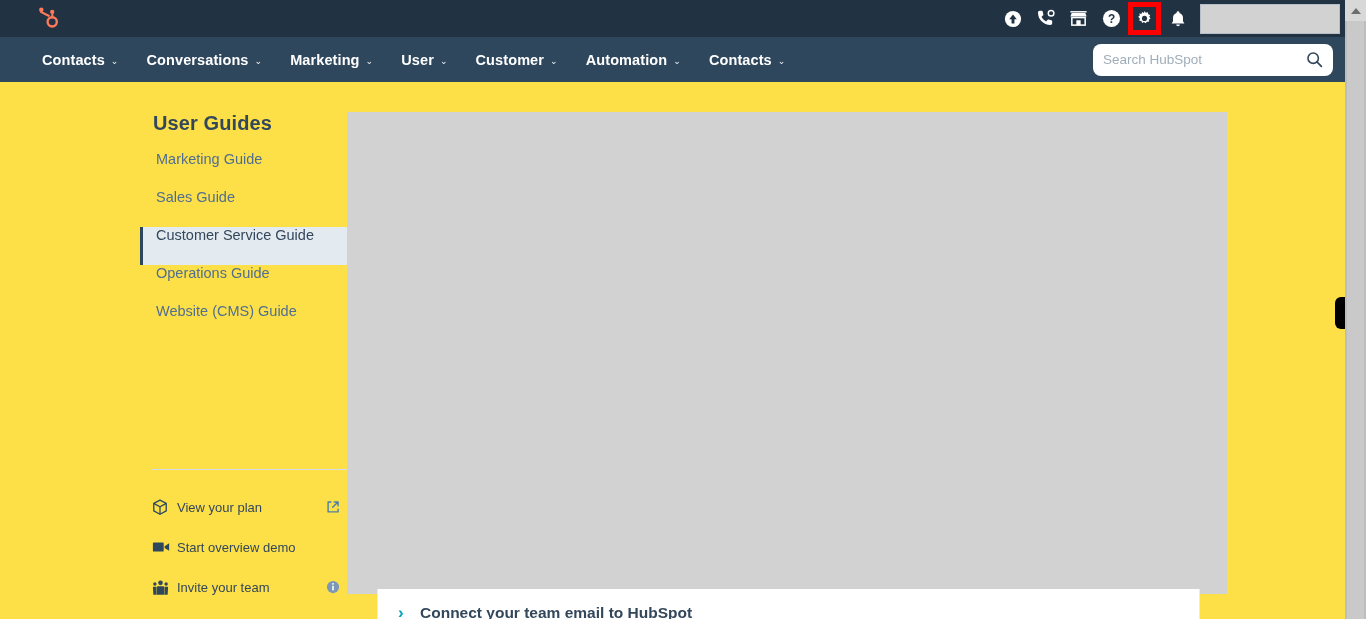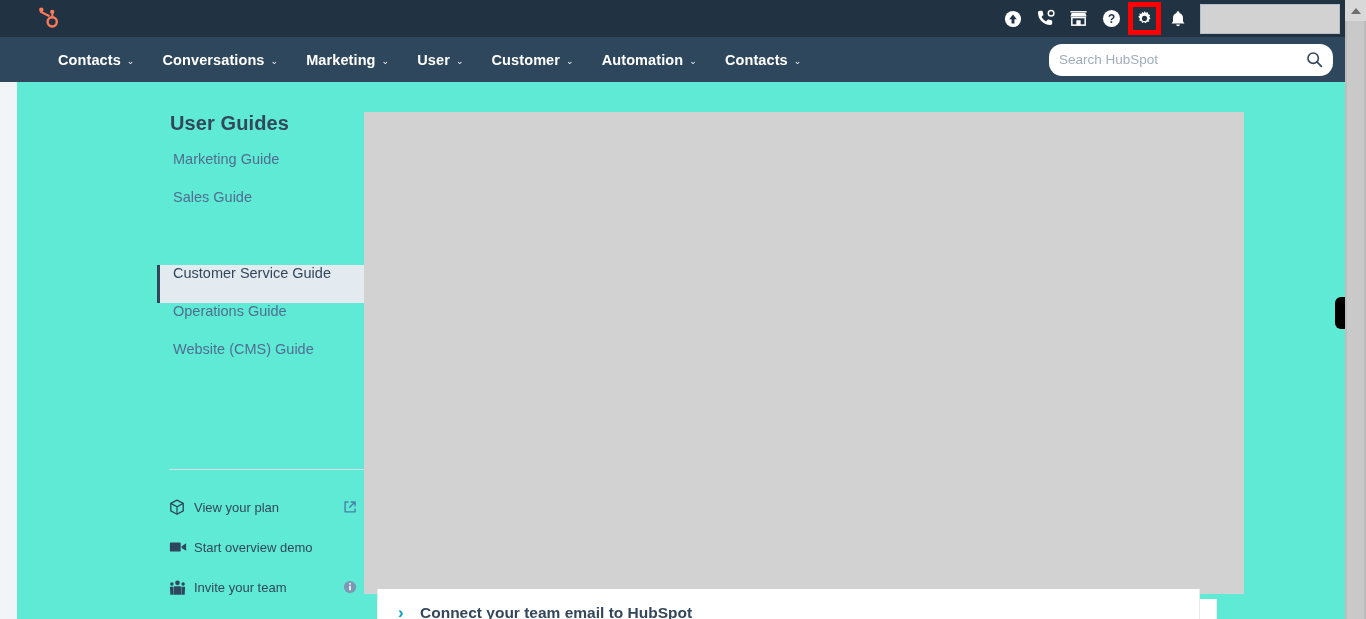--- a/index.html
+++ b/index.html
@@ -93,21 +93,20 @@
     background: #2e475d;
     display: flex;
     align-items: center;
   }
 
   .nav-items {
     display: flex;
     align-items: center;
     padding-left: 28px;
     gap: 0px;
-    margin-left: 16px;
   }
 
   .nav-item {
     color: #ffffff;
     font-size: 14.5px;
     font-weight: bold;
     padding: 0 14px;
     height: 45px;
     display: flex;
     align-items: center;
@@ -123,47 +122,47 @@
     transform: translateY(1px);
   }
 
   .nav-spacer { flex: 1; }
 
   .search-wrap {
     position: relative;
     margin-right: 12px;
   }
   .search-box {
-    width: 284px;
+    width: 240px;
     height: 32px;
     background: #ffffff;
-    border-radius: 13px;
+    border-radius: 8px;
     display: flex;
     align-items: center;
     padding: 0 10px;
   }
   .search-input {
     border: none;
     outline: none;
     flex: 1;
     font-family: "Liberation Sans", sans-serif;
     font-size: 13.5px;
     color: #33475b;
     background: transparent;
   }
   .search-input::placeholder { color: #a0adba; }
   .search-icon { color: #33475b; display: flex; align-items: center; }
 
   
   .page {
     position: absolute;
-    top: 82px; left: 17px;
+    top: 82px; left: 0;
     width: 1345px;
     height: 537px;
-    background: #5eead4;
+    background: #fde047;
   }
 
   
   .sidebar {
     position: absolute;
     top: 0; left: 140px;
     width: 207px;
     height: 537px;
   }
 
@@ -183,21 +182,20 @@
     align-items: flex-start;
     padding-left: 13px;
     font-size: 14.5px;
     color: #506e91;
     border-left: 3px solid transparent;
   }
   .side-item.active {
     background: #e3eaf0;
     border-left: 3px solid #2e475d;
     color: #33475b;
-    margin-top: 38px;
   }
 
   .side-divider {
     position: absolute;
     top: 387px; left: 12px;
     width: 195px;
     height: 1px;
     background: #d6dfe8;
   }
 

